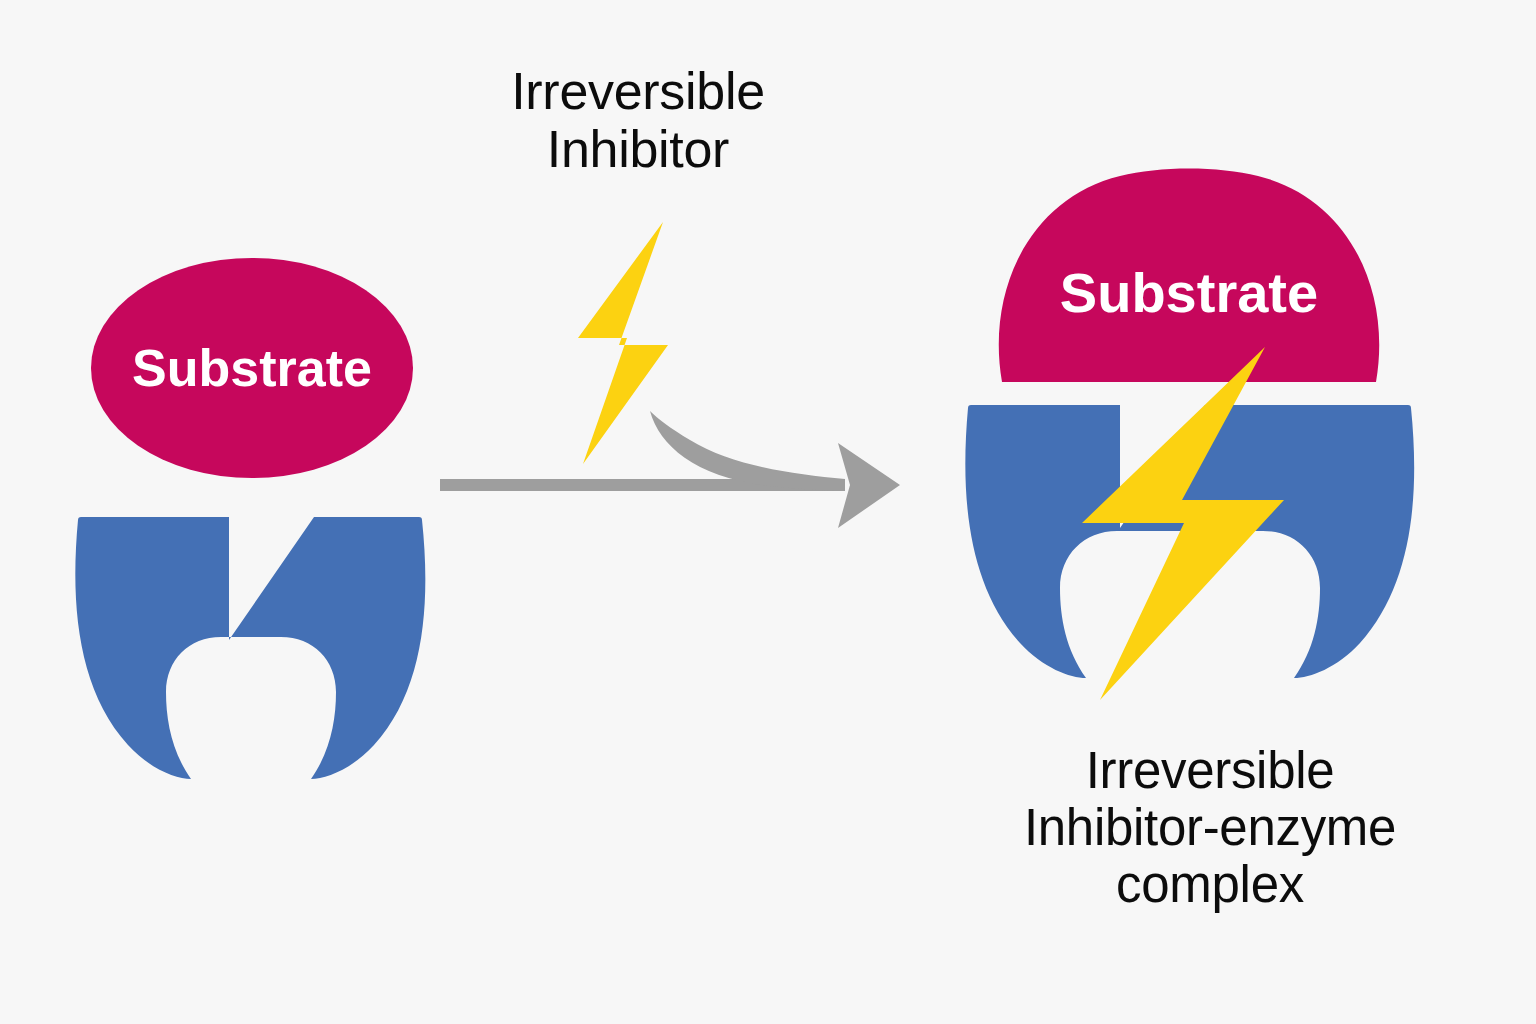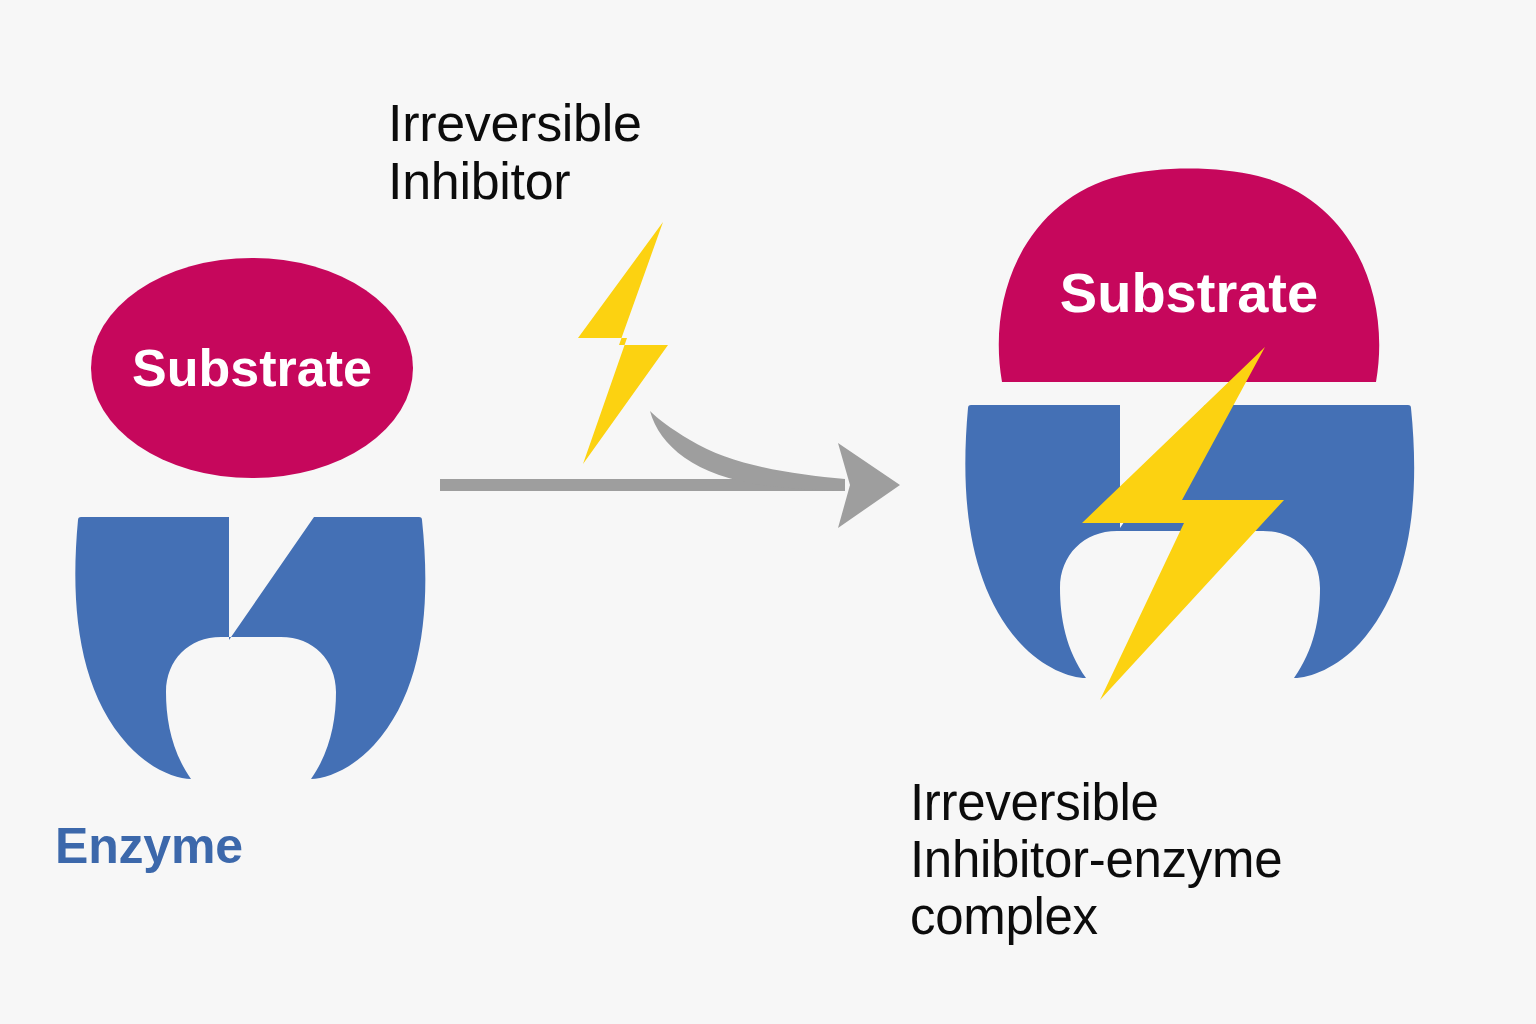--- a/index.html
+++ b/index.html
@@ -25,25 +25,24 @@
   #scene {
     position: absolute;
     left: 0;
     top: 0;
     width: 1536px;
     height: 1024px;
     display: block;
   }
   .txt-label {
     position: absolute;
-    text-align: left;
+    text-align: center;
     line-height: 1.12;
     white-space: pre-line;
     pointer-events: none;
-    margin-top: 32px;
   }
   #label-inhibitor {
     left: 388px;
     top: 62px;
     width: 500px;
     font-size: 52px;
     font-weight: 400;
     color: #0c0c0c;
     letter-spacing: -0.3px;
   }
@@ -170,19 +169,18 @@
                  L 1100,700
                  L 1284,500
                  L 1182,500 Z" fill="#fcd211"></path>
       </g>
     </g>
   </svg>
 
   <div class="txt-label" id="label-inhibitor">Irreversible
 Inhibitor</div>
 
-  <div class="txt-label" id="label-enzyme">Enzyme</div>
 
   <div class="txt-label" id="label-complex">Irreversible
 Inhibitor-enzyme
 complex</div>
 
 </div>
 
 </body></html>

